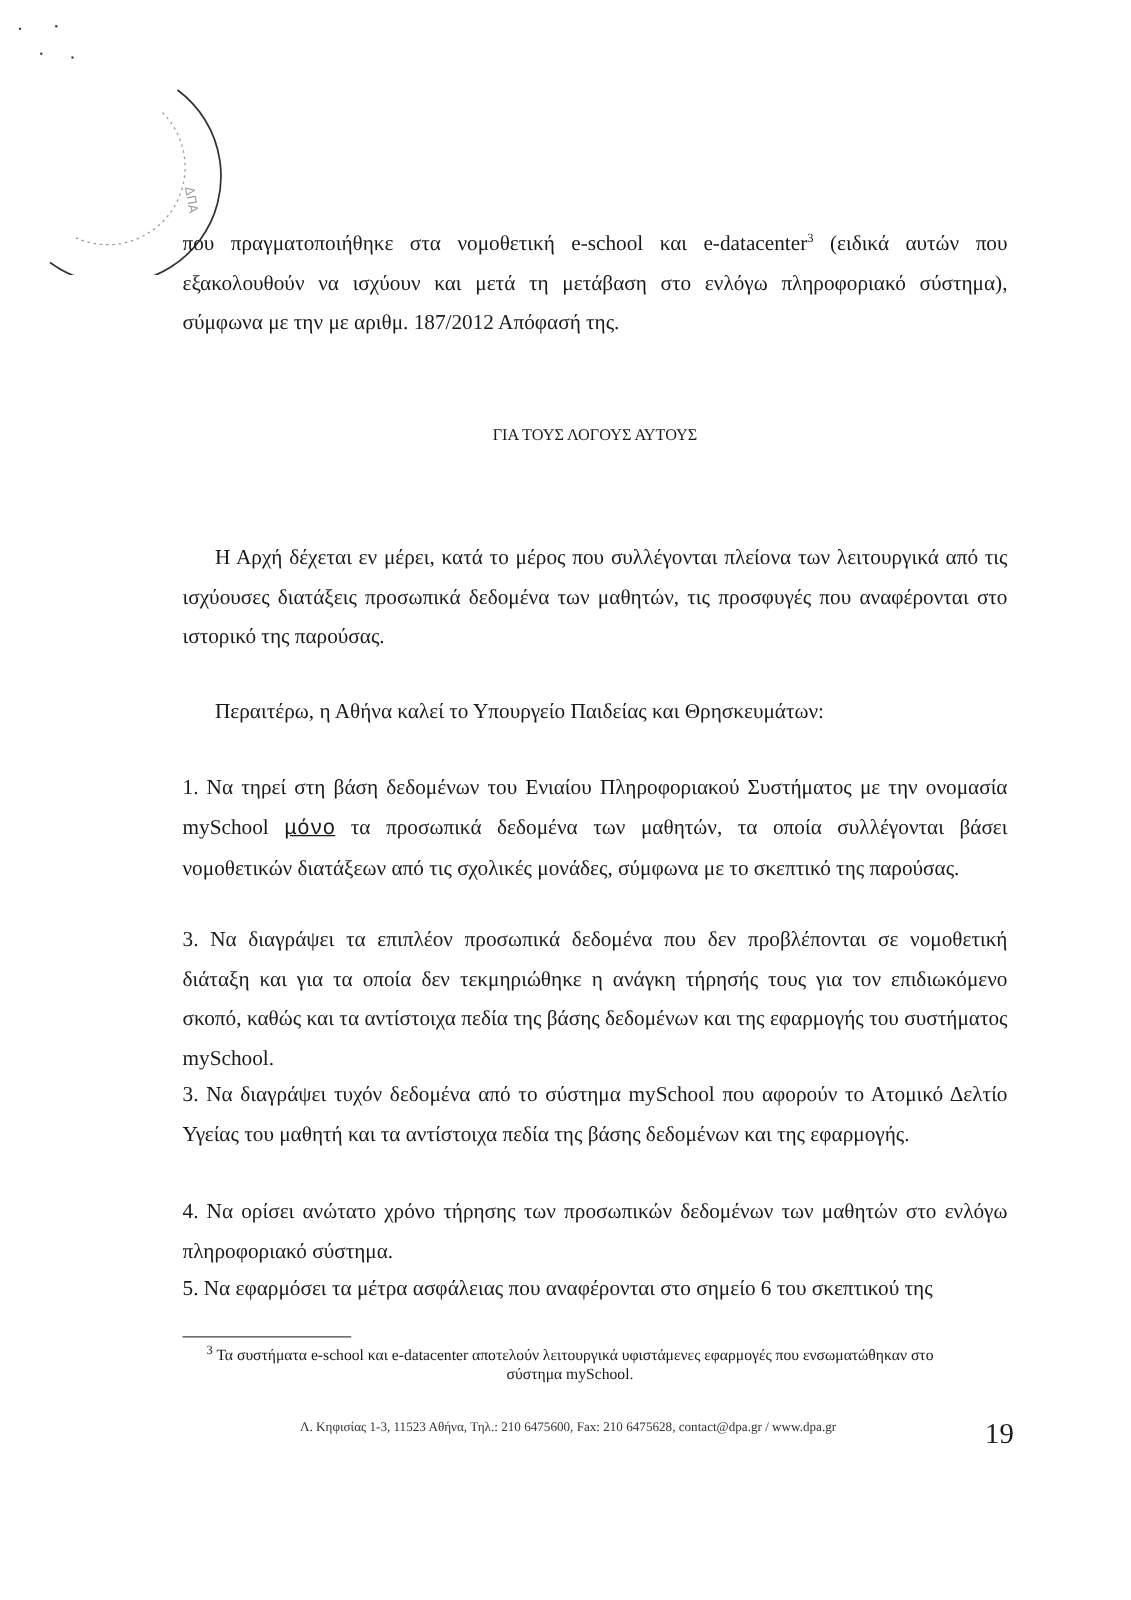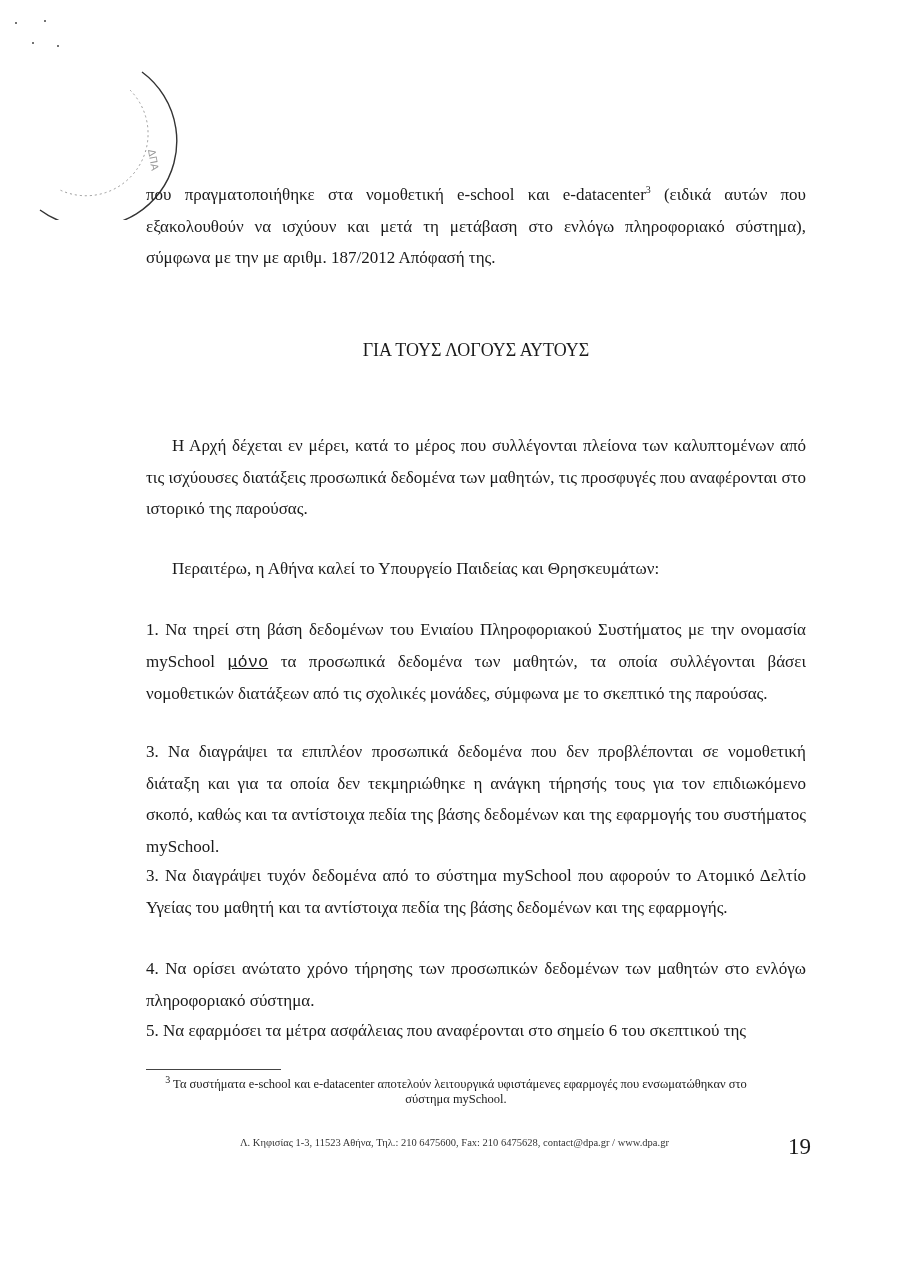--- a/index.html
+++ b/index.html
@@ -2,21 +2,21 @@
 <html><head>
   <meta charset="utf-8">
   <style>
     html, body { margin: 0; padding: 0; background: #ffffff; }
     body { width: 905px; height: 1280px; position: relative; overflow: hidden; color: #1a1a1a;
            font-family: "Liberation Serif", "DejaVu Serif", serif; }
     .abs { position: absolute; }
     .para { position: absolute; left: 146px; width: 660px; font-size: 17px; line-height: 31.5px;
             text-align: justify; text-align-last: left; }
     .indent { text-indent: 26px; }
-    .heading { position: absolute; left: 146px; width: 660px; text-align: center; font-size: 18px; top: 340px; }
+    .heading { position: absolute; left: 146px; width: 660px; text-align: center; font-size: 13px; top: 340px; }
     .sup { font-size: 10px; vertical-align: super; line-height: 0; }
     .u { text-decoration: underline; font-family: Liberation Mono, monospace; }
     .fn-rule { position: absolute; left: 146px; top: 1069px; width: 135px; border-top: 1px solid #444; }
     .footnote { position: absolute; left: 146px; top: 1077px; width: 620px; font-size: 12.5px; line-height: 15px; text-align: center; }
     .footer { position: absolute; left: 240px; top: 1137px; font-size: 10.5px; color: #333; }
     .pagenum { position: absolute; left: 788px; top: 1134px; font-size: 23px; }
     .dots span { position: absolute; width: 2px; height: 2px; background: #444; border-radius: 1px; }
   </style>
 </head>
 <body>
@@ -31,21 +31,21 @@
 <svg class="abs" style="left:20px;top:60px" width="160" height="160">
   <path d="M 122 12 A 80 80 0 0 1 20 150" fill="none" stroke="#333" stroke-width="1.4"></path>
   <path d="M 110 30 A 62 62 0 0 1 40 130" fill="none" stroke="#999" stroke-width="1" stroke-dasharray="2,3"></path>
   <text x="128" y="90" font-size="10" fill="#999" transform="rotate(80 128 90)" font-family="DejaVu Sans, sans-serif">ΔΠΑ</text>
 </svg>
 
 <div class="para" style="top:179px"><span>που πραγματοποιήθηκε στα νομοθετική e-school και e-datacenter</span><span class="sup">3</span><span> (ειδικά αυτών που εξακολουθούν να ισχύουν και μετά τη μετάβαση στο ενλόγω πληροφοριακό σύστημα), σύμφωνα με την με αριθμ. 187/2012 Απόφασή της.</span></div>
 
 <div class="heading">ΓΙΑ ΤΟΥΣ ΛΟΓΟΥΣ ΑΥΤΟΥΣ</div>
 
-<div class="para indent" style="top:430px">Η Αρχή  δέχεται εν μέρει, κατά το μέρος που συλλέγονται πλείονα των καλυπτομένων από τις ισχύουσες διατάξεις προσωπικά δεδομένα των μαθητών, τις προσφυγές που αναφέρονται στο ιστορικό της παρούσας.</div>
+<div class="para indent" style="top:430px">Η Αρχή  δέχεται εν μέρει, κατά το μέρος που συλλέγονται πλείονα των λειτουργικά από τις ισχύουσες διατάξεις προσωπικά δεδομένα των μαθητών, τις προσφυγές που αναφέρονται στο ιστορικό της παρούσας.</div>
 
 <div class="para indent" style="top:553px">Περαιτέρω, η Αθήνα καλεί  το Υπουργείο Παιδείας και Θρησκευμάτων:</div>
 
 <div class="para" style="top:614px"><span>1. Να τηρεί στη βάση δεδομένων του Ενιαίου Πληροφοριακού Συστήματος με την ονομασία mySchool </span><span class="u">μόνο</span><span> τα προσωπικά δεδομένα των μαθητών, τα οποία συλλέγονται βάσει νομοθετικών διατάξεων από τις σχολικές μονάδες, σύμφωνα με το σκεπτικό της παρούσας.</span></div>
 
 <div class="para" style="top:736px">3. Να διαγράψει τα επιπλέον προσωπικά δεδομένα που δεν προβλέπονται σε νομοθετική διάταξη και για τα οποία δεν τεκμηριώθηκε η ανάγκη τήρησής τους για τον επιδιωκόμενο σκοπό, καθώς και τα αντίστοιχα πεδία της βάσης δεδομένων και της εφαρμογής του συστήματος mySchool.</div>
 
 <div class="para" style="top:860px">3. Να διαγράψει τυχόν δεδομένα από το σύστημα mySchool που αφορούν το Ατομικό Δελτίο Υγείας του μαθητή και τα αντίστοιχα πεδία της βάσης δεδομένων και της εφαρμογής.</div>
 
 <div class="para" style="top:953px">4. Να ορίσει ανώτατο χρόνο τήρησης των προσωπικών δεδομένων των μαθητών στο ενλόγω πληροφοριακό σύστημα.</div>

